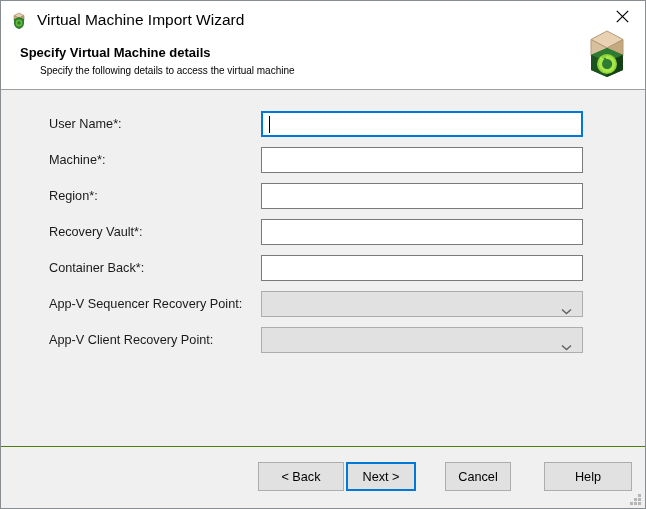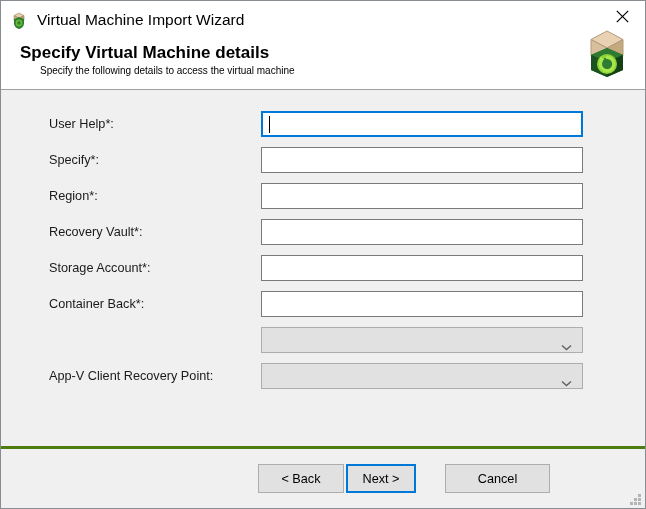--- a/index.html
+++ b/index.html
@@ -69,21 +69,21 @@
     position: relative;
     flex: 0 0 51px;
     height: 51px;
     background: #ffffff;
     border-bottom: 1px solid #a0a0a0;
     box-sizing: border-box;
     padding-left: 19px;
     padding-top: 4px;
   }
   .header-title {
-    font-size: 17px;
+    font-size: 13px;
     font-weight: bold;
     color: #000000;
     line-height: 19px;
     white-space: nowrap;
   }
   .header-sub {
     font-size: 10px;
     color: #000000;
     line-height: 18px;
     padding-left: 20px;
@@ -156,21 +156,21 @@
   .chev {
     width: 11px;
     height: 7px;
   }
 
   
   .footer {
     flex: 0 0 62px;
     height: 62px;
     background: #f0f0f0;
-    border-top: 3px solid #4d7c0f;
+    border-top: 1px solid #4d7c0f;
     position: relative;
     box-sizing: border-box;
   }
   .btn {
     position: absolute;
     top: 15px;
     height: 29px;
     background: #e1e1e1;
     border: 1px solid #adadad;
     font-family: "Liberation Sans", sans-serif;
@@ -180,21 +180,21 @@
     align-items: center;
     justify-content: center;
     box-sizing: border-box;
     padding: 0;
   }
   .btn.primary {
     border: 2px solid #0078d7;
   }
   #btn-back   { left: 257px; width: 86px; }
   #btn-next   { left: 345px; width: 70px; }
-  #btn-cancel { left: 444px; width: 105px; }
+  #btn-cancel { left: 444px; width: 66px; }
   #btn-help   { left: 543px; width: 88px; }
 
   .grip {
     position: absolute;
     right: 3px;
     bottom: 3px;
     width: 13px;
     height: 13px;
   }
 </style>
@@ -239,53 +239,50 @@
         <circle cx="26" cy="36" r="6.4" fill="#2f7d32"></circle>
         <path d="M26 29.3 A6.7 6.7 0 1 1 20.6 32.2" fill="none" stroke="#a8e84b" stroke-width="3.2" stroke-linecap="round"></path>
         <polygon points="19.2,28.6 23.6,31.6 18.6,33.6" fill="#a8e84b"></polygon>
       </svg>
     </span>
   </div>
 
   <div class="body">
 
     <div class="form-row">
-      <span class="row-label">User Help*:</span>
+      <span class="row-label">User Name*:</span>
       <div class="row-field textinput focused">
         <span class="caret"></span>
       </div>
     </div>
 
     <div class="form-row">
-      <span class="row-label">Specify*:</span>
+      <span class="row-label">Machine*:</span>
       <div class="row-field textinput"></div>
     </div>
 
     <div class="form-row">
       <span class="row-label">Region*:</span>
       <div class="row-field textinput"></div>
     </div>
 
     <div class="form-row">
       <span class="row-label">Recovery Vault*:</span>
       <div class="row-field textinput"></div>
     </div>
 
-    <div class="form-row">
-      <span class="row-label">Storage Account*:</span>
-      <div class="row-field textinput"></div>
-    </div>
 
     <div class="form-row">
       <span class="row-label">Container Back*:</span>
       <div class="row-field textinput"></div>
     </div>
 
 
     <div class="form-row">
+      <span class="row-label">App-V Sequencer Recovery Point:</span>
       <div class="row-field dropdown">
         <span class="chev">
           <svg width="11" height="7" viewBox="0 0 11 7">
               <polyline points="1,1.4 5.5,5.6 10,1.4" fill="none" stroke="#606060" stroke-width="1.3"></polyline>
             </svg>
         </span>
       </div>
     </div>
 
     <div class="form-row">
@@ -298,20 +295,21 @@
         </span>
       </div>
     </div>
 
   </div>
 
   <div class="footer">
     <button class="btn" id="btn-back">&lt; Back</button>
     <button class="btn primary" id="btn-next">Next &gt;</button>
     <button class="btn" id="btn-cancel">Cancel</button>
+    <button class="btn" id="btn-help">Help</button>
     <span class="grip">
       <svg width="13" height="13" viewBox="0 0 13 13">
         <rect x="9" y="1" width="3" height="3" fill="#b5b5b5"></rect>
         <rect x="9" y="5" width="3" height="3" fill="#b5b5b5"></rect>
         <rect x="5" y="5" width="3" height="3" fill="#b5b5b5"></rect>
         <rect x="9" y="9" width="3" height="3" fill="#b5b5b5"></rect>
         <rect x="5" y="9" width="3" height="3" fill="#b5b5b5"></rect>
         <rect x="1" y="9" width="3" height="3" fill="#b5b5b5"></rect>
       </svg>
     </span>

